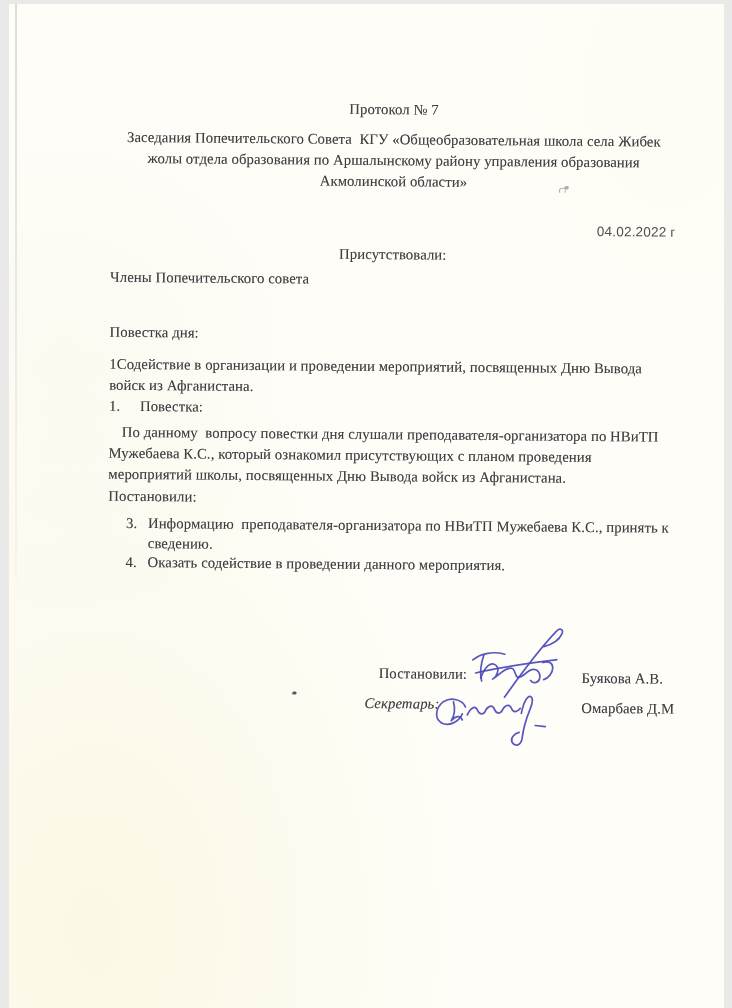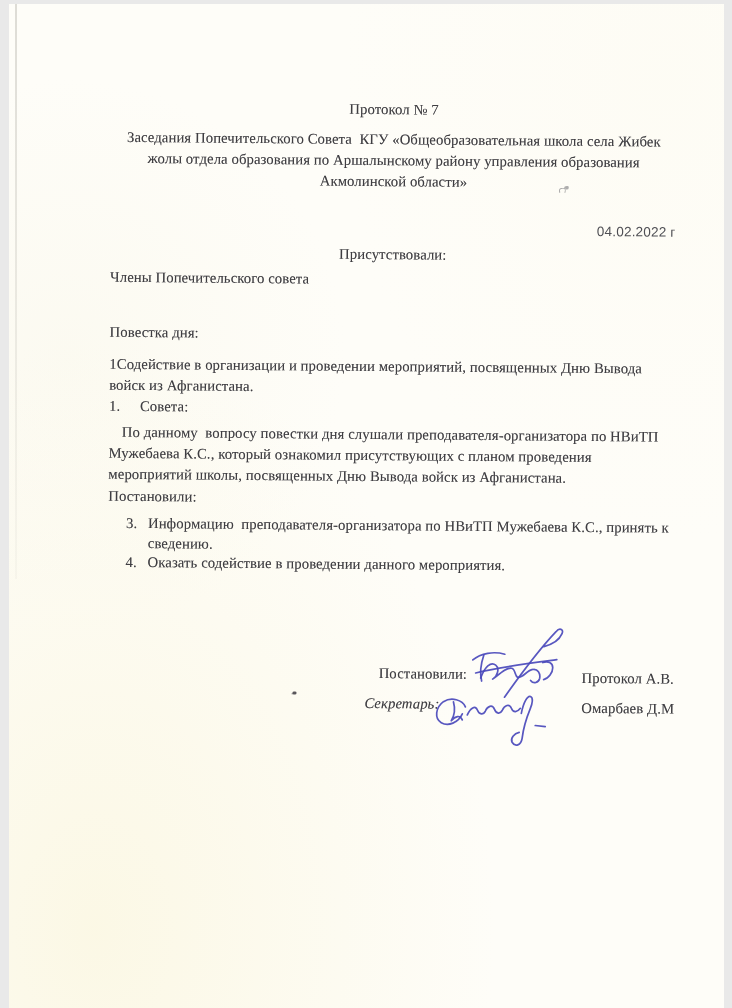--- a/index.html
+++ b/index.html
@@ -108,41 +108,41 @@
       <p class="centered attendees-heading">Присутствовали:</p>
 
       <p class="attendees">Члены Попечительского совета</p>
 
       <p class="agenda-heading">Повестка дня:</p>
 
       <p class="agenda-item">1Содействие в организации и проведении мероприятий, посвященных Дню Вывода войск из Афганистана.</p>
 
       <div class="heard-row block">
         <span class="num">1.</span>
-        <span>Совета:</span>
+        <span>Повестка:</span>
       </div>
 
       <p class="heard-text">По данному  вопросу повестки дня слушали преподавателя-организатора по НВиТП Мужебаева К.С., который ознакомил присутствующих с планом проведения  мероприятий школы, посвященных Дню Вывода войск из Афганистана.</p>
 
       <p class="resolved-heading">Постановили:</p>
 
       <div class="resolutions">
         <div class="res-item">
           <span class="num">3.</span>
           <span class="txt">Информацию  преподавателя-организатора по НВиТП Мужебаева К.С., принять к сведению.</span>
         </div>
         <div class="res-item">
           <span class="num">4.</span>
           <span class="txt">Оказать содействие в проведении данного мероприятия.</span>
         </div>
       </div>
 
       <div class="sig-block">
         <span class="sig-label" style="left:272px; top:8px;">Постановили:</span>
-        <span class="sig-name" style="left:475px; top:11px;">Протокол А.В.</span>
+        <span class="sig-name" style="left:475px; top:11px;">Буякова А.В.</span>
 
         <svg class="sig-svg" style="left:360px; top:-33px;" width="120" height="78" viewBox="460 622 120 78" aria-hidden="true">
           <path d="M466,659 C474,652 487,650 498,653"></path>
           <path d="M477,654 C474,663 473,672 475,680"></path>
           <path d="M474,677 C478,666 484,660 489,664 C493,667 491,675 486,678 C493,673 499,666 505,667 C509,668 508,675 511,676 C516,677 520,669 526,668 C531,667 534,672 533,677 C532,681 527,683 524,679"></path>
           <path d="M536,661 C541,659 546,661 546,666 C546,671 542,677 537,678"></path>
           <path d="M469,672 C492,666 522,662 550,658"></path>
           <path d="M498,696 C514,673 534,646 549,630 C552,626 557,627 555,632 C552,639 545,643 537,645"></path>
         </svg>
 

